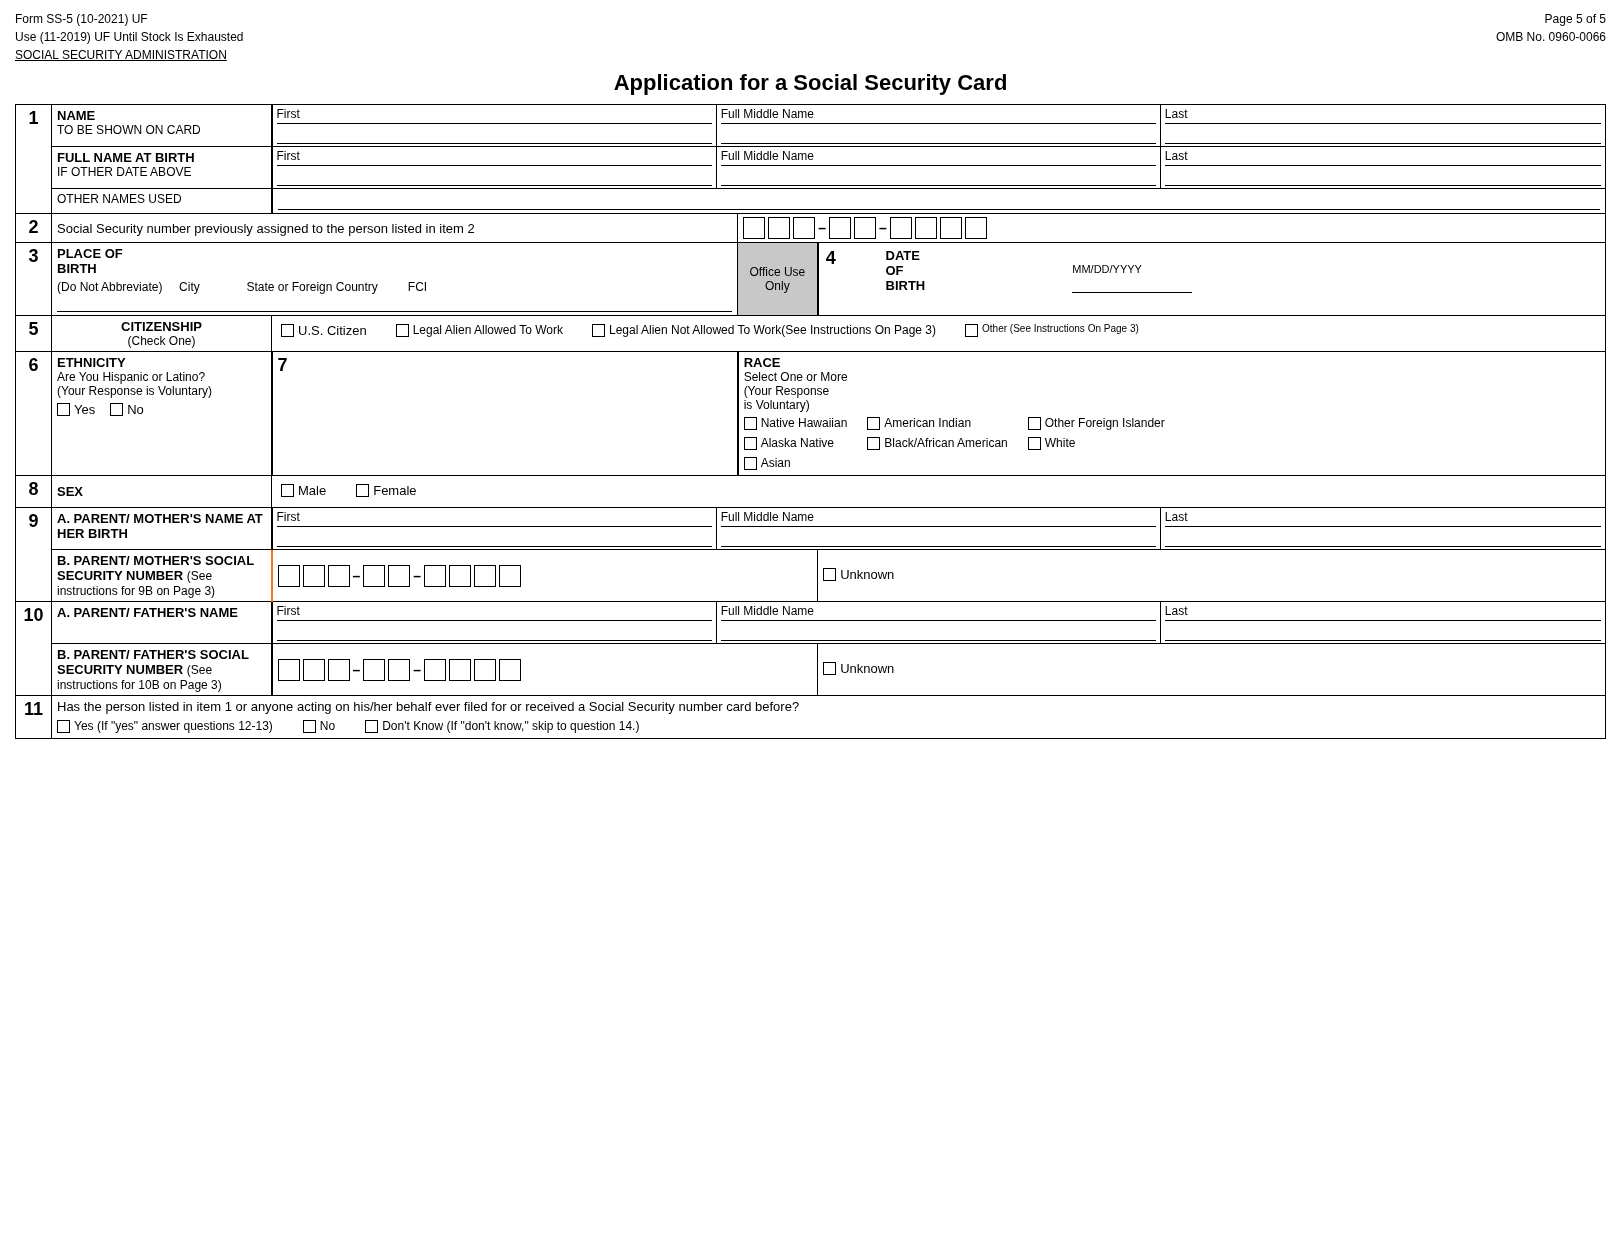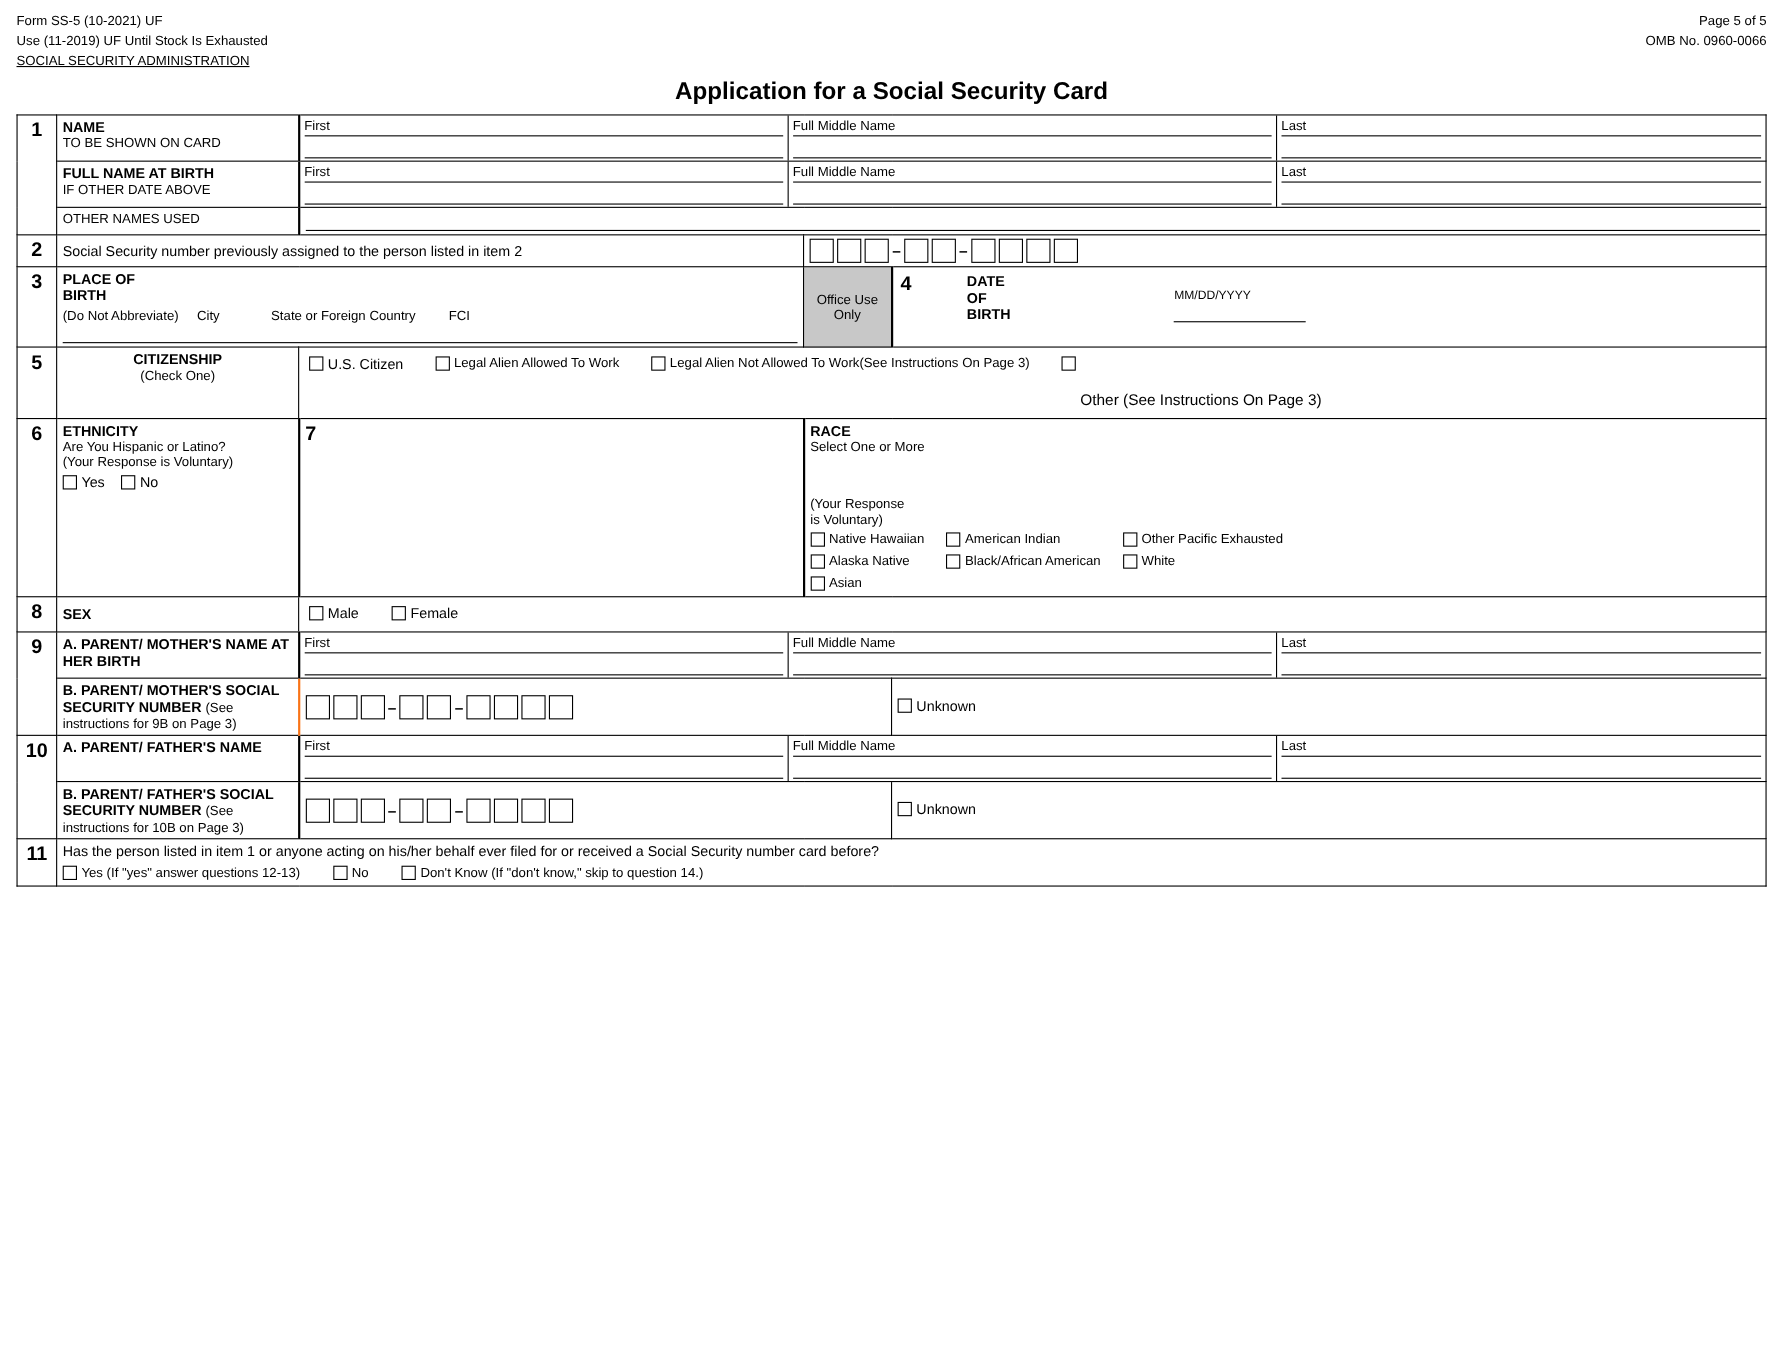--- a/index.html
+++ b/index.html
@@ -256,21 +256,21 @@
         <div class="checkbox-item">
           <span class="cb-box"></span>
           <span style="font-size:12px;">Legal Alien Allowed To Work</span>
         </div>
         <div class="checkbox-item">
           <span class="cb-box"></span>
           <span style="font-size:12px;">Legal Alien Not Allowed To Work(See Instructions On Page 3)</span>
         </div>
         <div class="checkbox-item">
           <span class="cb-box"></span>
-          <span style="font-size:14px;margin-top:32px;">Other (See Instructions On Page 3)</span>
+          <span style="font-size:10px;">Other (See Instructions On Page 3)</span>
         </div>
       </div>
     </td>
   </tr>
 
   <tr>
     <td class="row-num">6</td>
     <td style="vertical-align:top;">
       <div class="field-label">ETHNICITY</div>
       <div style="font-size:12px;">Are You Hispanic or Latino?</div>
@@ -285,21 +285,21 @@
           <span>No</span>
         </div>
       </div>
     </td>
     <td style="border-left:2px solid #000; border-right:2px solid #000; vertical-align:top;">
       <span style="font-size:18px; font-weight:bold;">7</span>
     </td>
     <td colspan="2" style="vertical-align:top;">
       <div class="field-label">RACE</div>
       <div style="font-size:12px;">Select One or More</div>
-      <div style="font-size:12px;margin-top:38px;">(Your Response</div>
+      <div style="font-size:12px;">(Your Response</div>
       <div style="font-size:12px;">is Voluntary)</div>
       <div style="display:flex; gap:20px; margin-top:4px;">
         <div style="display:flex; flex-direction:column; gap:4px;">
           <div class="checkbox-item">
             <span class="cb-box"></span>
             <span style="font-size:12px;">Native Hawaiian</span>
           </div>
           <div class="checkbox-item">
             <span class="cb-box"></span>
             <span style="font-size:12px;">Alaska Native</span>
@@ -315,21 +315,21 @@
             <span style="font-size:12px;">American Indian</span>
           </div>
           <div class="checkbox-item">
             <span class="cb-box"></span>
             <span style="font-size:12px;">Black/African American</span>
           </div>
         </div>
         <div style="display:flex; flex-direction:column; gap:4px;">
           <div class="checkbox-item">
             <span class="cb-box"></span>
-            <span style="font-size:12px;">Other Pacific Exhausted</span>
+            <span style="font-size:12px;">Other Foreign Islander</span>
           </div>
           <div class="checkbox-item">
             <span class="cb-box"></span>
             <span style="font-size:12px;">White</span>
           </div>
         </div>
       </div>
     </td>
   </tr>
 

